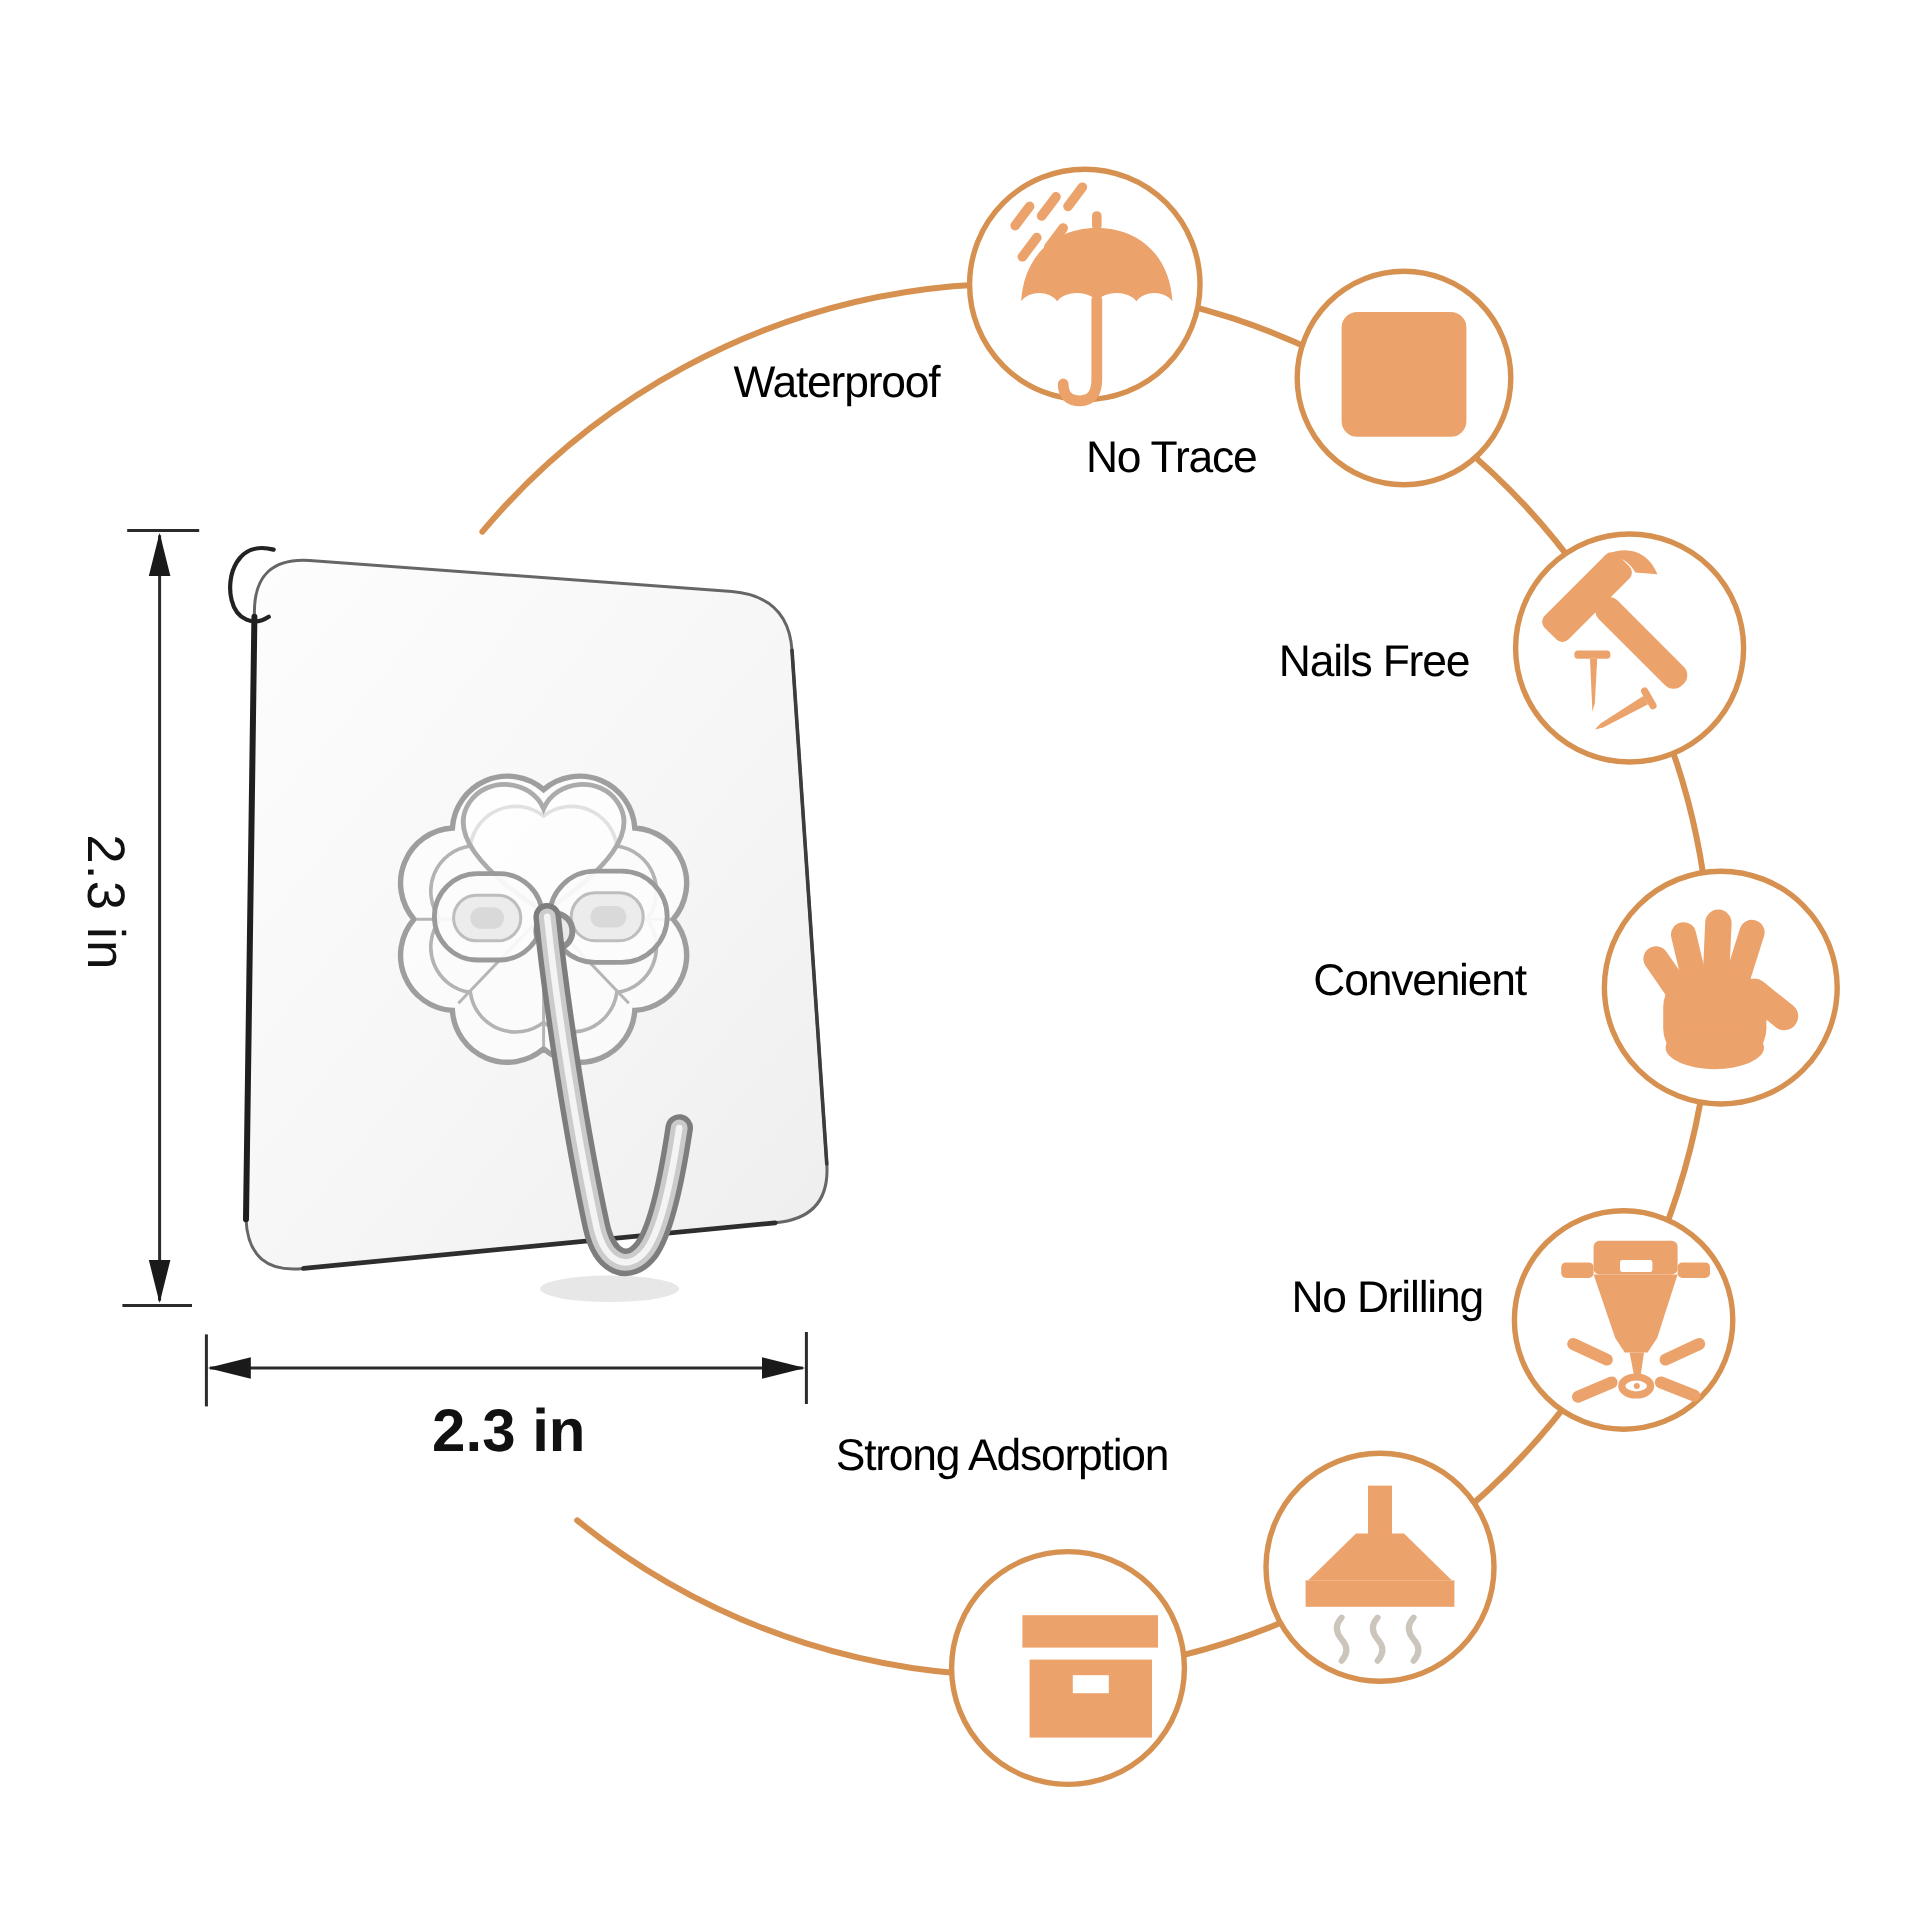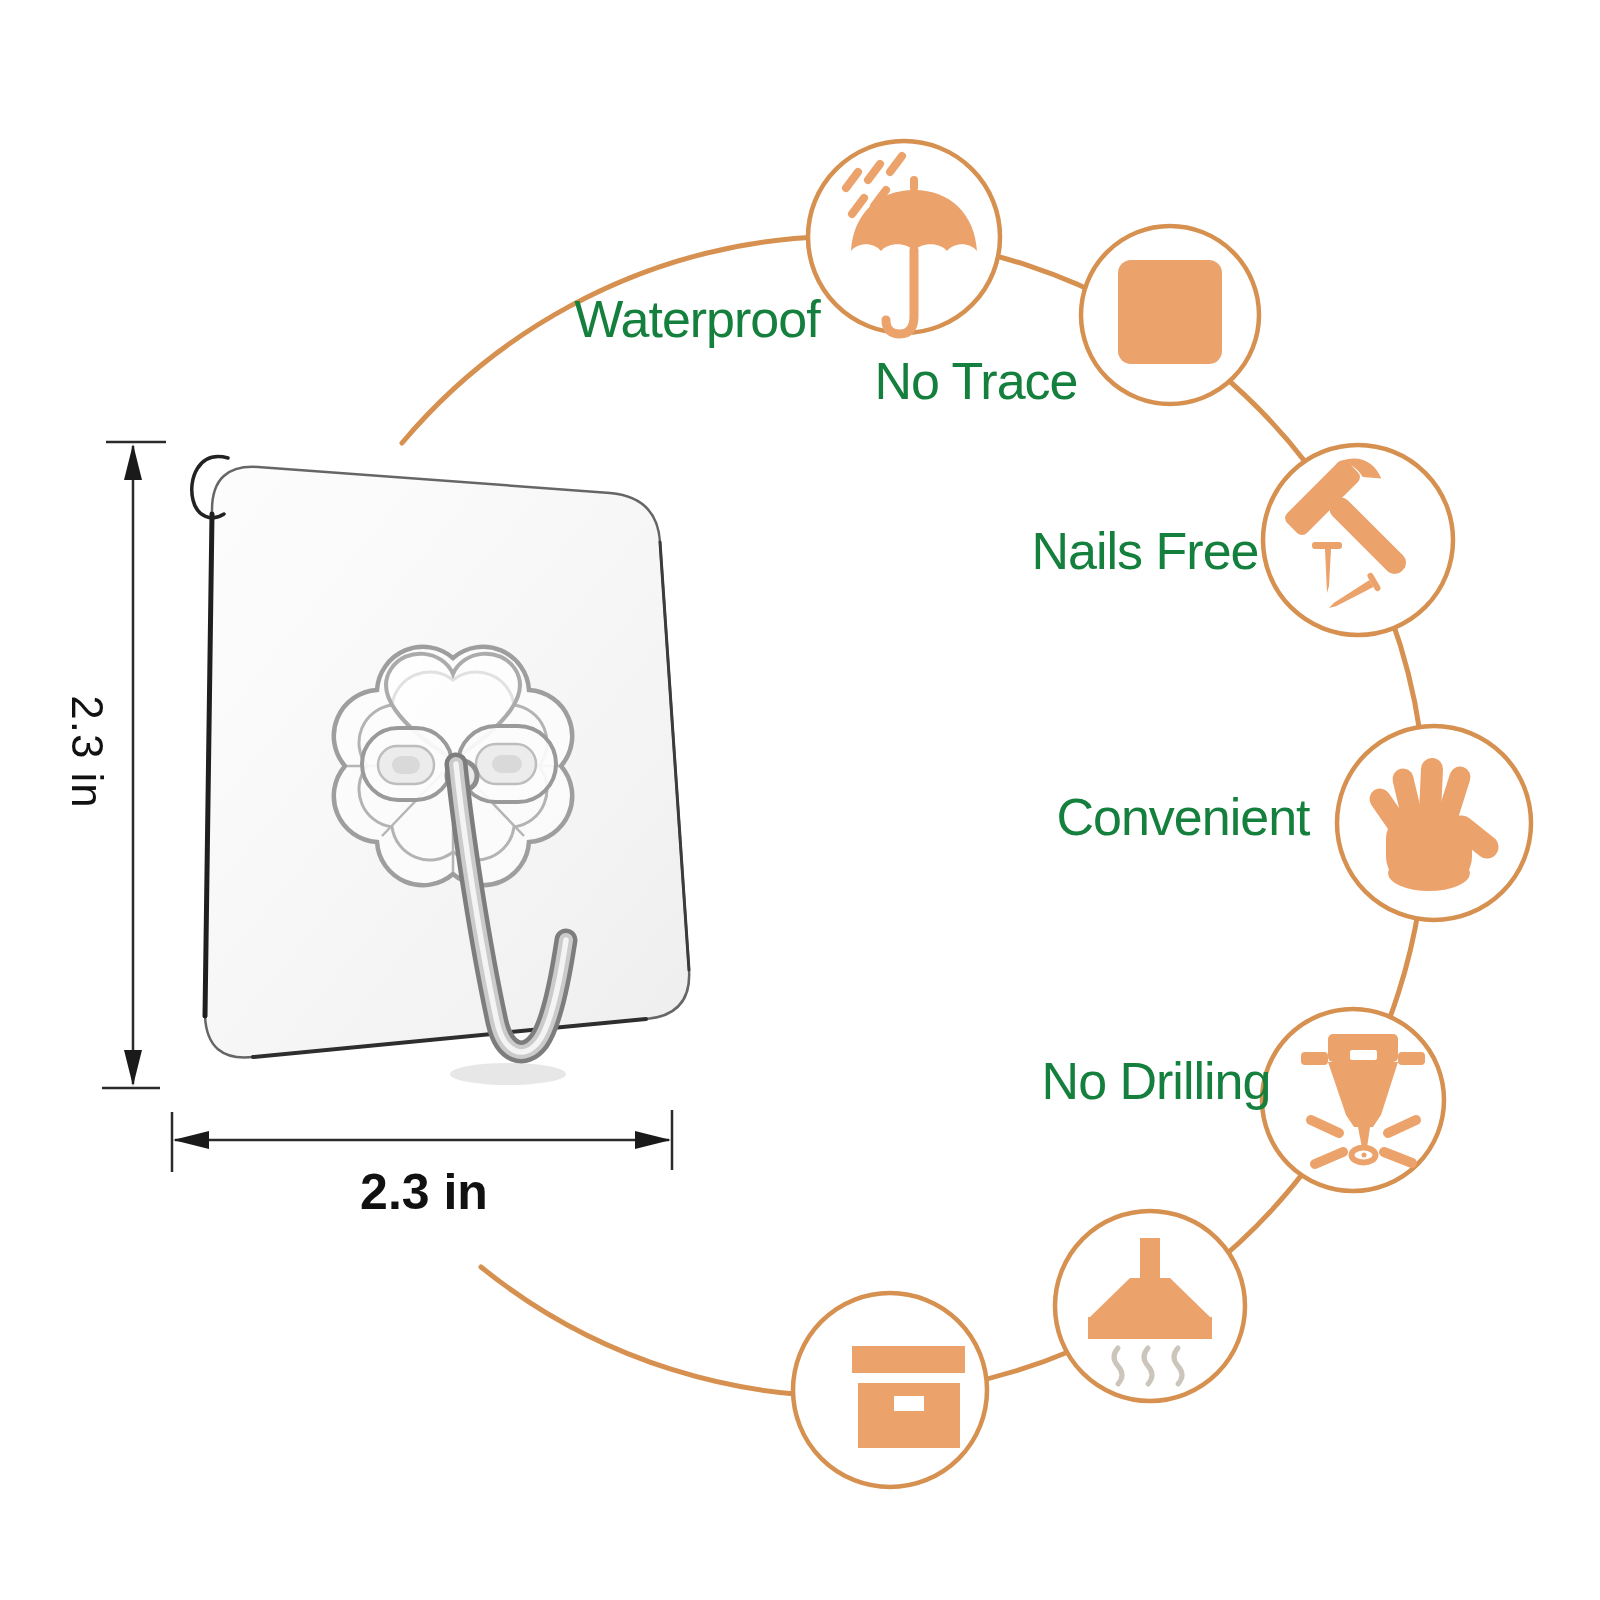--- a/index.html
+++ b/index.html
@@ -7,23 +7,23 @@
     position:relative;
     width:1600px;height:1600px;
     background:#ffffff;
     overflow:hidden;
     font-family:"Liberation Sans", sans-serif;
   }
   .stage svg.art{position:absolute;left:0;top:0;}
   .flabel{
     position:absolute;
     transform:translate(-50%,-50%);
-    font-size:52px;
+    font-size:37px;
     letter-spacing:-1px;
-    color:#15803d;
+    color:#000000;
     white-space:nowrap;
     font-weight:400;
   }
   .dimlabel{
     position:absolute;
     transform:translate(-50%,-50%);
     color:#111111;
     white-space:nowrap;
   }
   .dimlabel.vertical{
@@ -212,17 +212,18 @@
         </g>
       </g>
     </g>
   </svg>
 
   <div class="flabel" style="left:697px;top:319px">Waterproof</div>
   <div class="flabel" style="left:976px;top:381px">No Trace</div>
   <div class="flabel" style="left:1145px;top:551px">Nails Free</div>
   <div class="flabel" style="left:1183px;top:817px">Convenient</div>
   <div class="flabel" style="left:1156px;top:1081px">No Drilling</div>
+  <div class="flabel" style="left:835px;top:1213px">Strong Adsorption</div>
 
   <div class="dimlabel vertical" style="left:87px;top:752px">2.3 in</div>
   <div class="dimlabel horizontal" style="left:424px;top:1192px">2.3 in</div>
 
 </div>
 
 </body></html>

